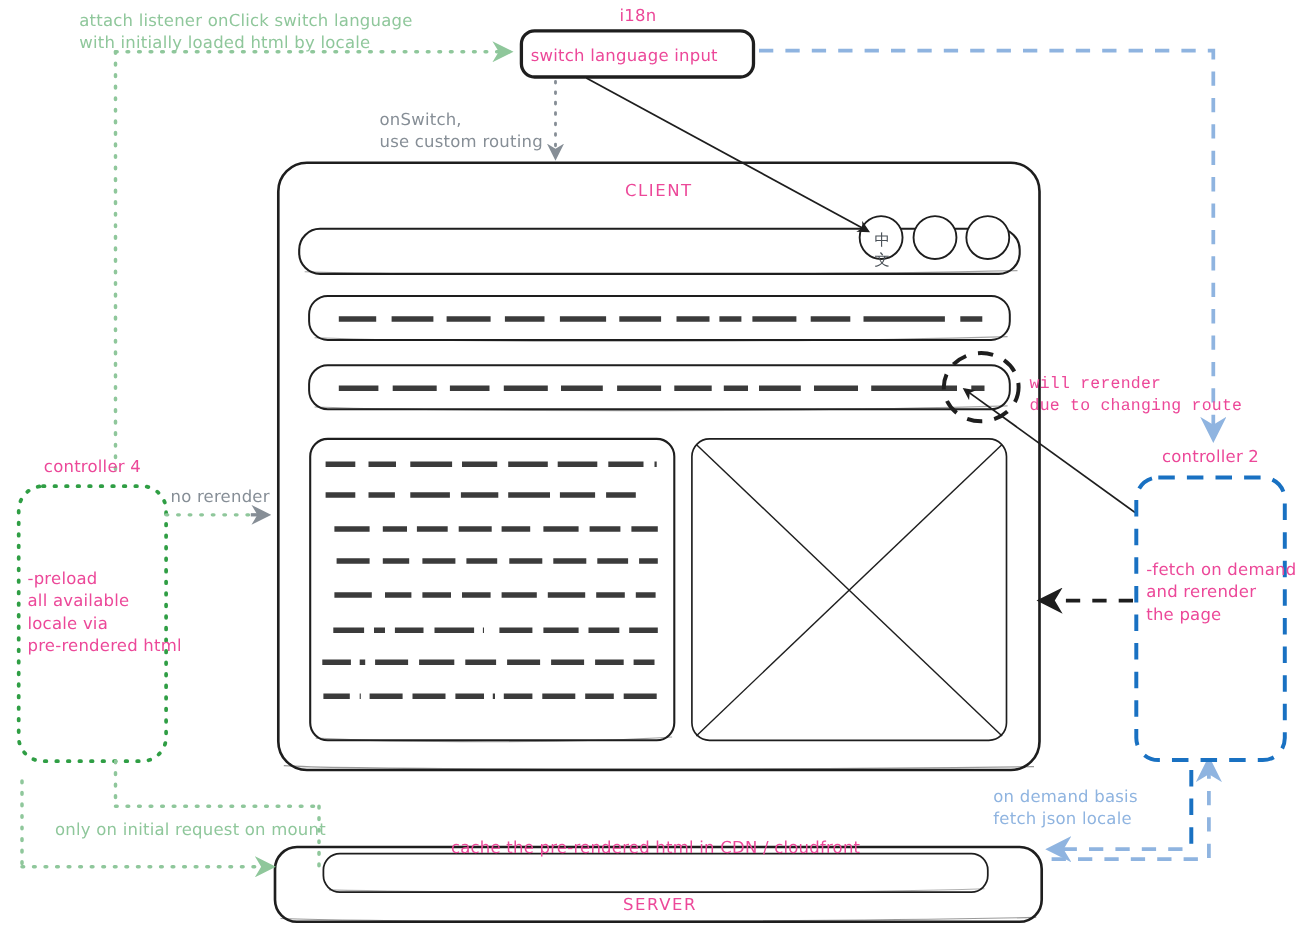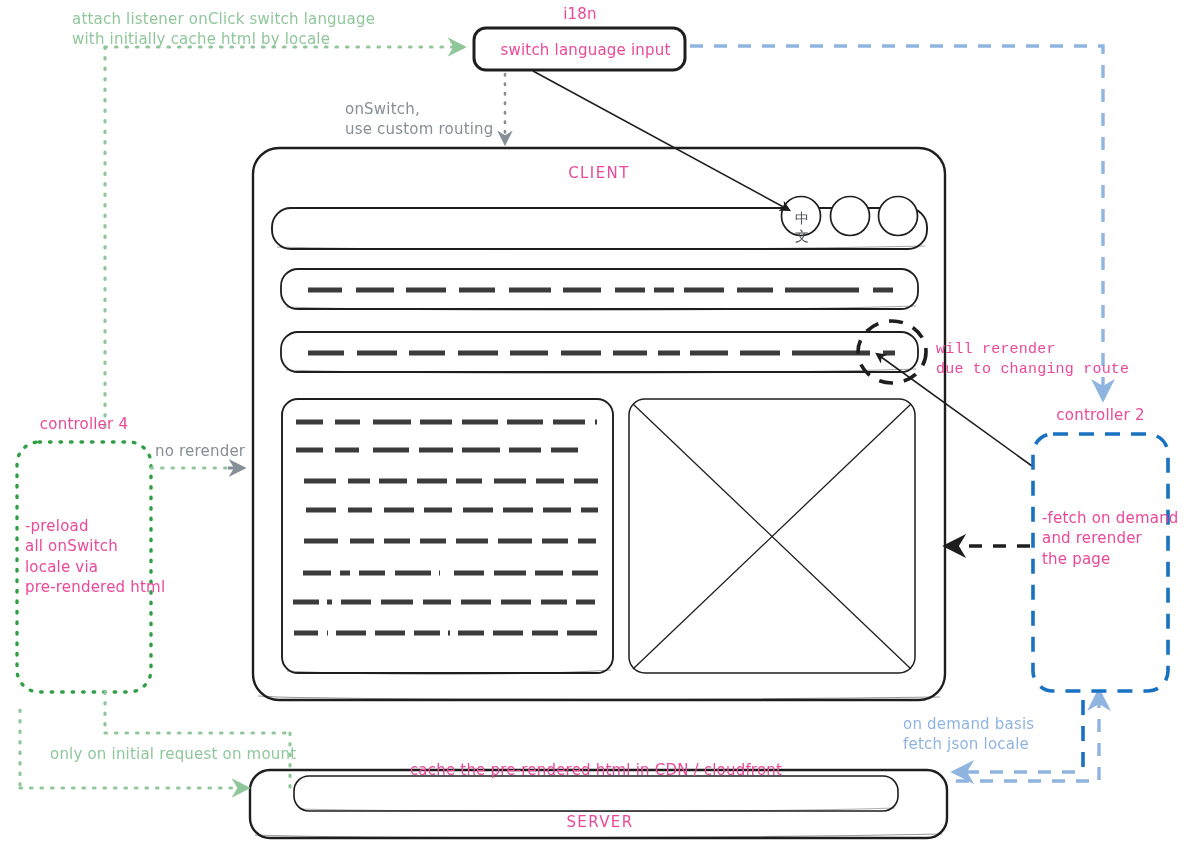--- a/index.html
+++ b/index.html
@@ -160,46 +160,46 @@
     </g>
     <g stroke="#1971c2" fill="none" stroke-width="3.6" stroke-dasharray="15 11">
       <path d="M1083,700 L1083,770"></path>
     </g>
     <g>
       <path d="M1075,772 L955,772" fill="none" stroke="#8fb4e0" stroke-width="3.4" stroke-dasharray="13 11" marker-end="url(#arrowBlueL)"></path>
     </g>
   </svg>
 
   <div class="lbl green" style="left:72px;top:9px;">attach listener onClick switch language
-with initially cache html by locale</div>
+with initially loaded html by locale</div>
 
   <div class="lbl dark center" style="left:540px;top:4px;width:80px;">i18n</div>
 
-  <div class="lbl dark center" style="left:474px;top:40px;width:223px;">switch language input</div>
+  <div class="lbl dark center" style="left:456px;top:40px;width:223px;">switch language input</div>
 
   <div class="lbl gray" style="left:345px;top:99px;">onSwitch,
 use custom routing</div>
 
   <div class="lbl dark center mono-cap" style="left:509px;top:163px;width:180px;">CLIENT</div>
 
   <div class="cjk" style="position:absolute;left:791px;top:210px;width:22px;text-align:center;">中文</div>
 
   <div class="lbl dark" style="left:936px;top:340px;font-family:Liberation Mono, monospace;">will rerender
 due to changing route</div>
 
   <div class="lbl dark center" style="left:1033px;top:405px;width:135px;">controller 2</div>
 
   <div class="lbl dark" style="left:1042px;top:508px;">-fetch on demand
 and rerender
 the page</div>
 
   <div class="lbl dark center" style="left:17px;top:414px;width:134px;">controller 4</div>
 
   <div class="lbl dark" style="left:25px;top:516px;">-preload
-all onSwitch
+all available
 locale via
 pre-rendered html</div>
 
   <div class="lbl gray" style="left:155px;top:441px;">no rerender</div>
 
   <div class="lbl blue" style="left:903px;top:714px;">on demand basis
 fetch json locale</div>
 
   <div class="lbl green" style="left:50px;top:744px;">only on initial request on mount</div>
 

